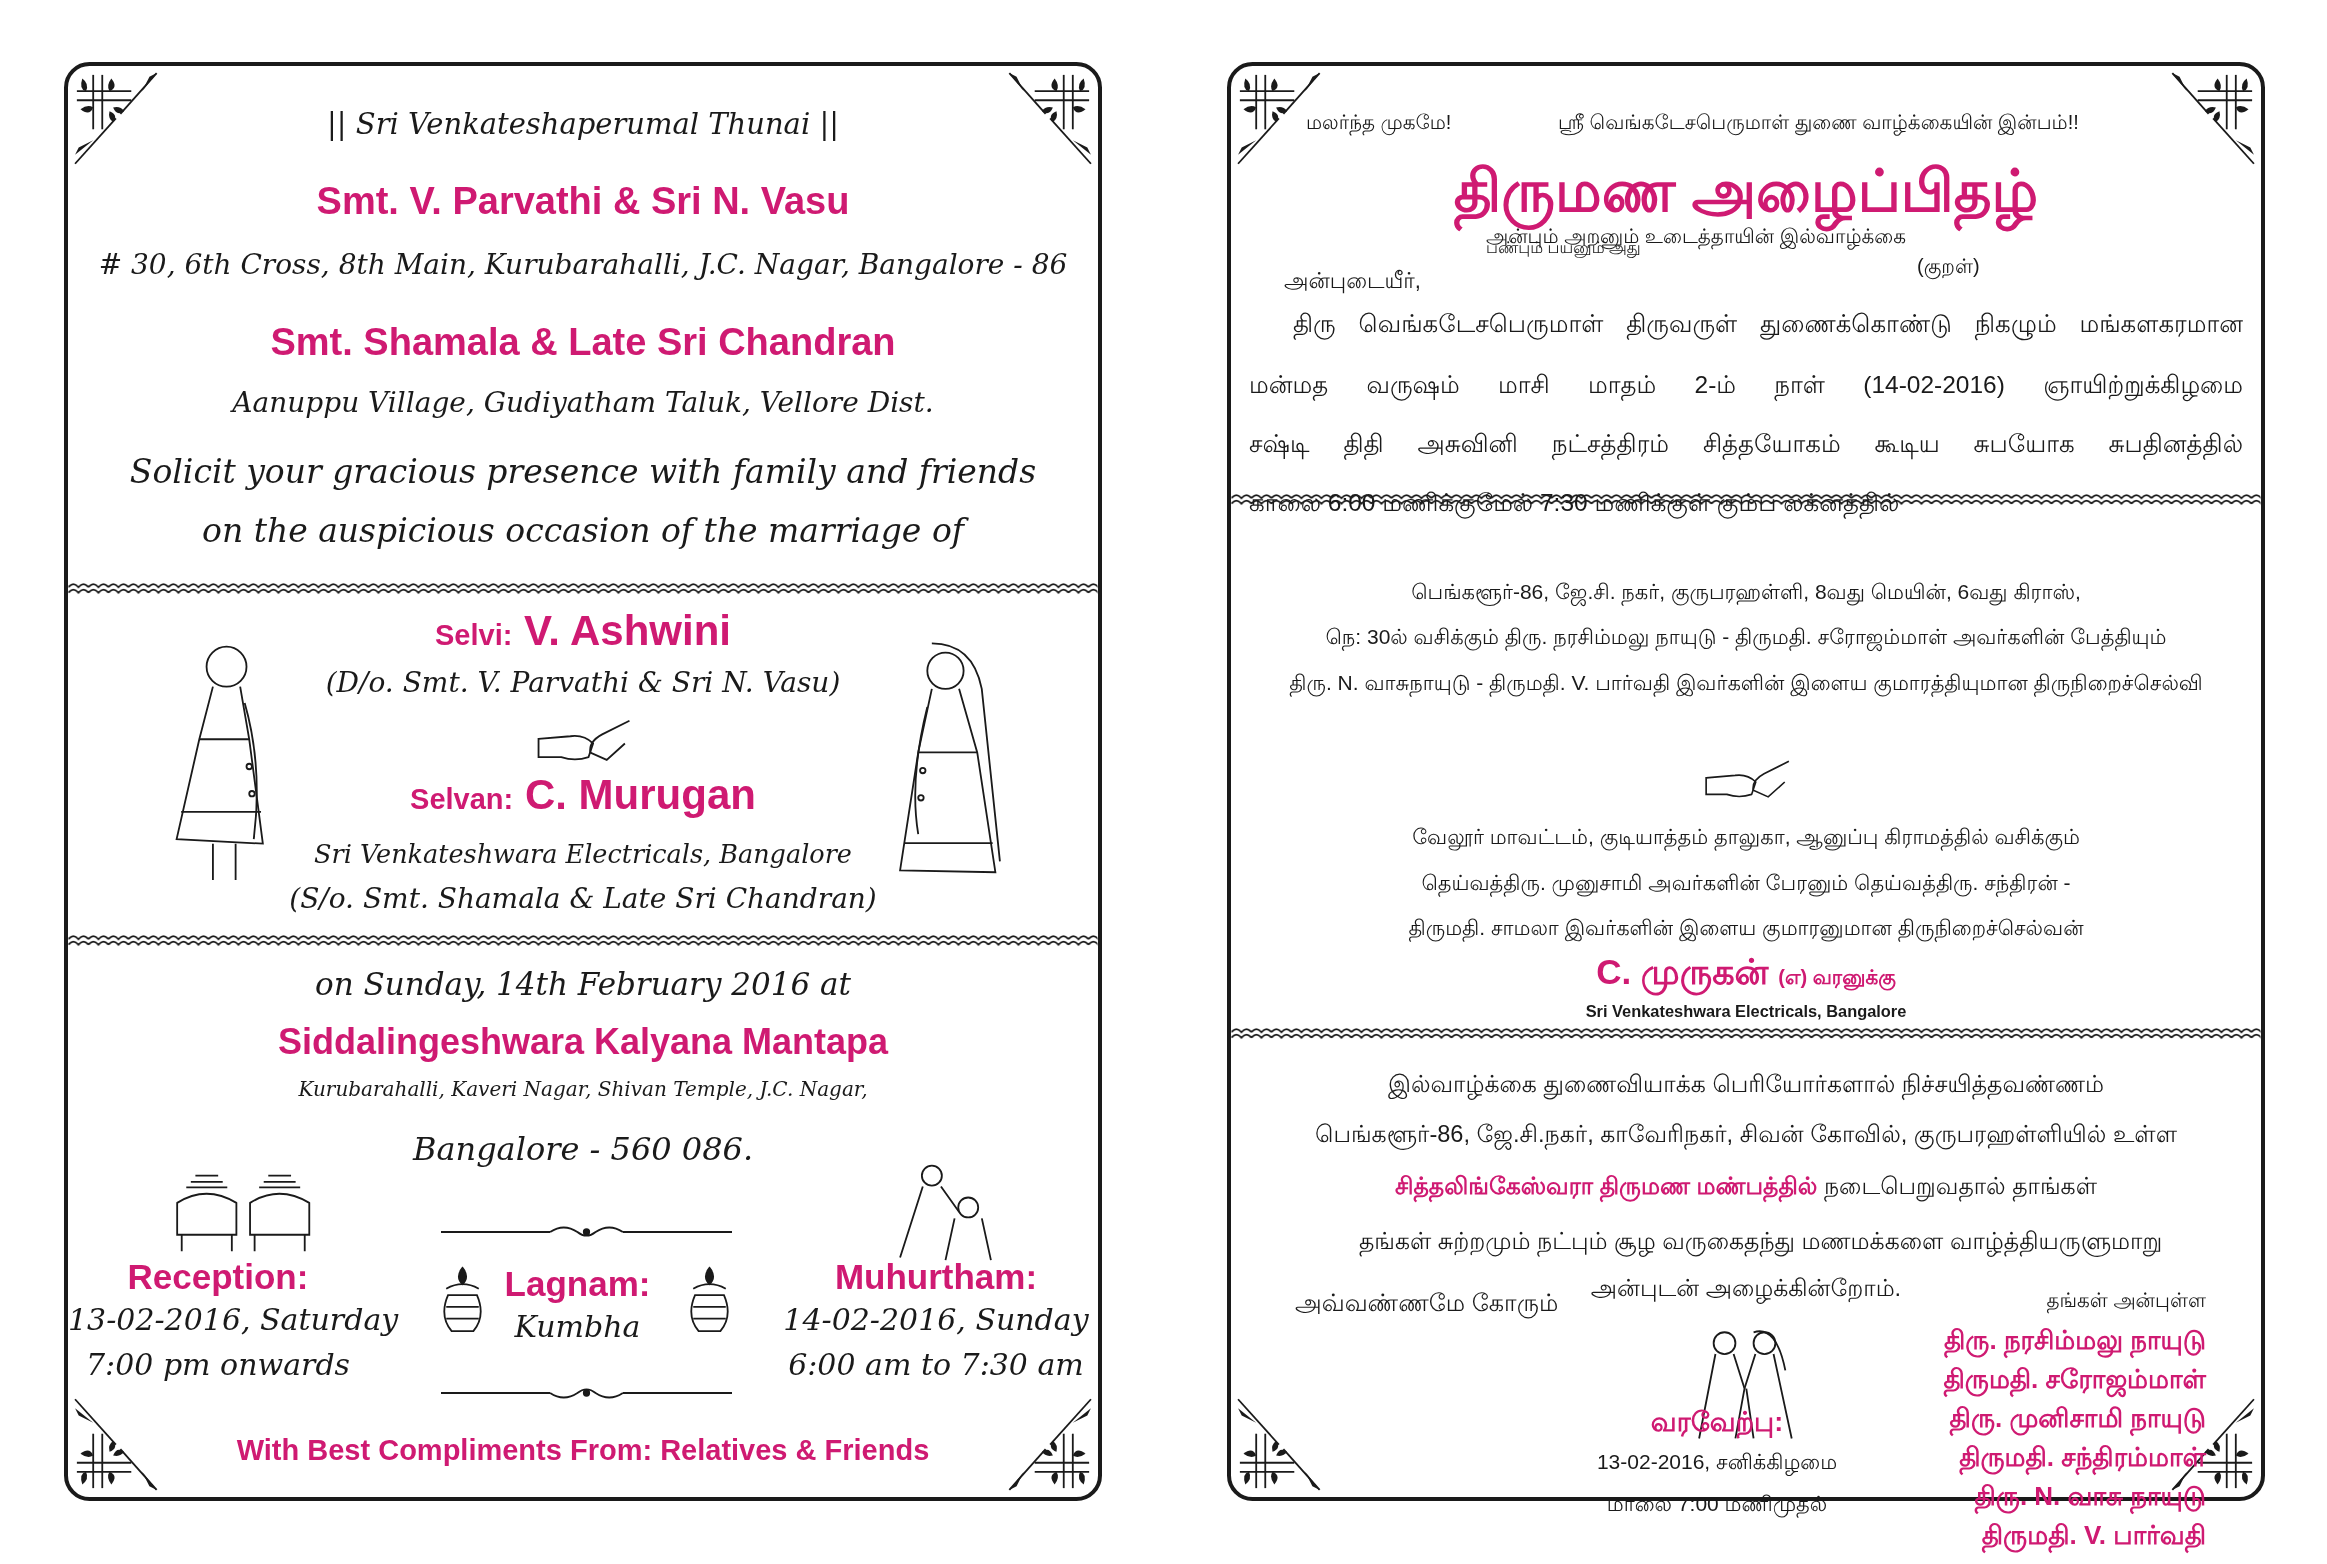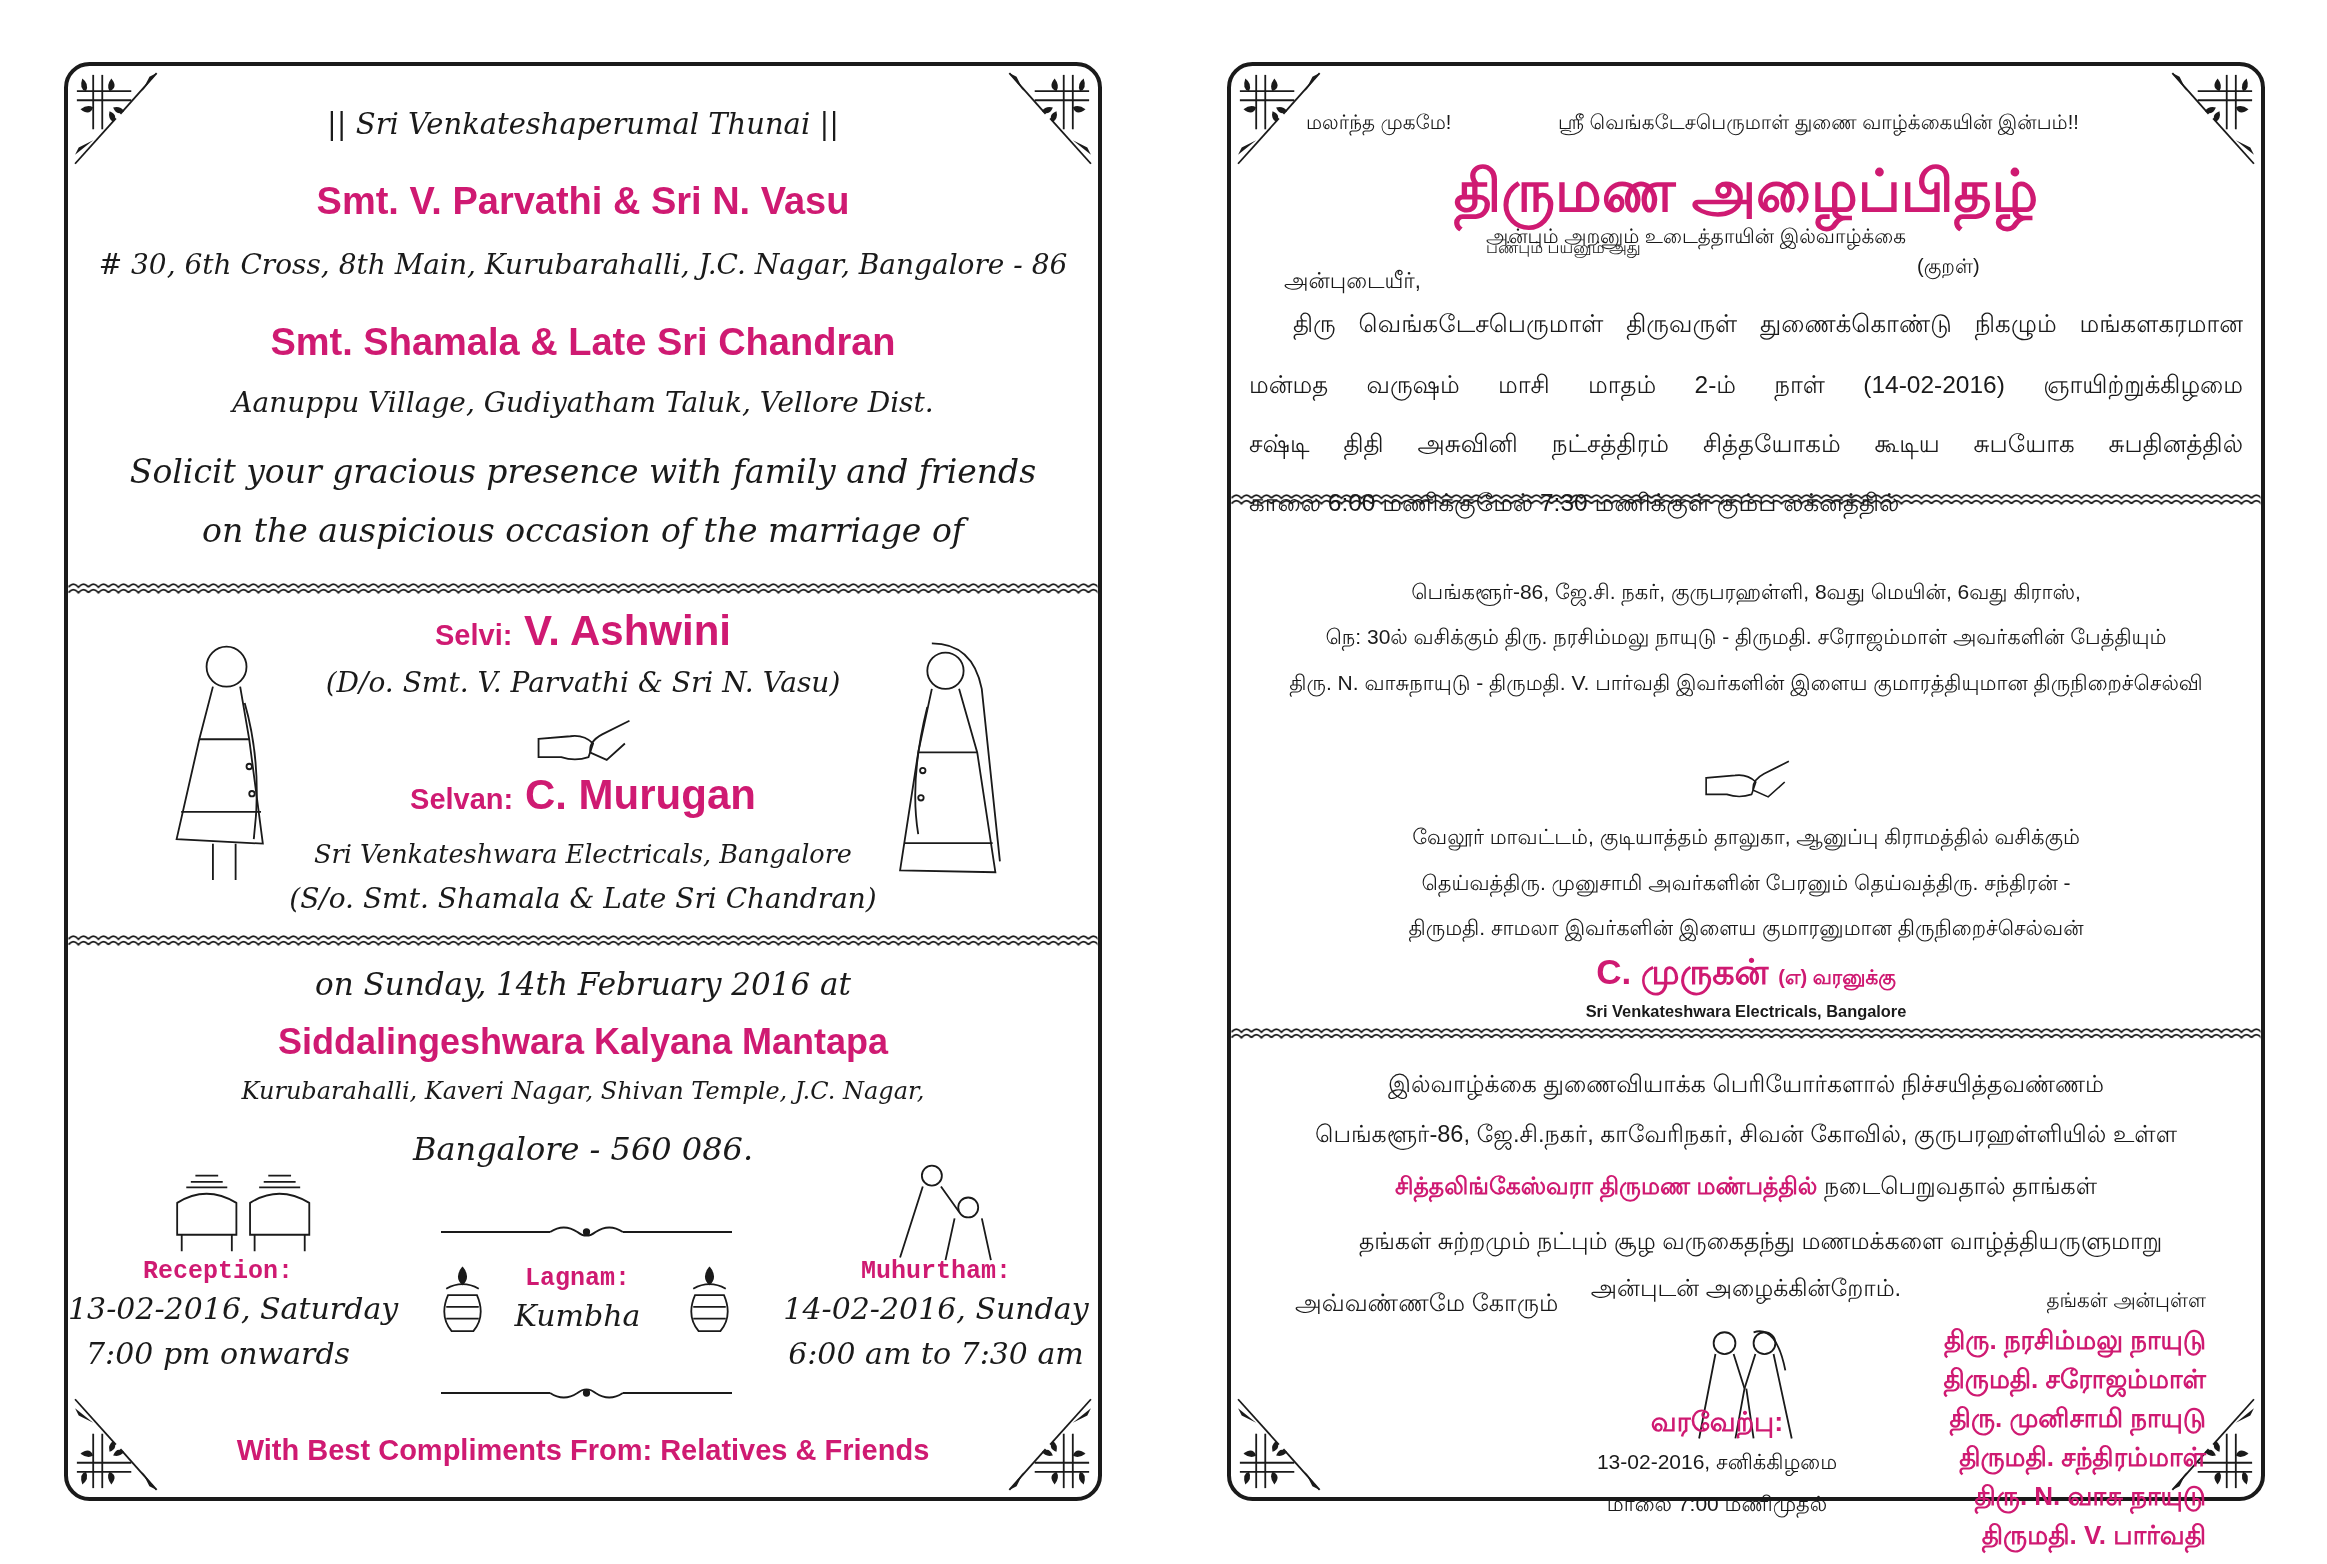--- a/index.html
+++ b/index.html
@@ -35,24 +35,24 @@
   .l-sol2   { top:445px; font-size:33px; }
   .l-bride  { top:541px; font-size:42px; }
   .l-bride .lbl { font-size:29px; }
   .l-bride-sub { top:600px; font-size:28px; }
   .l-groom  { top:705px; font-size:42px; }
   .l-groom .lbl { font-size:29px; }
   .l-groom-sub1 { top:773px; font-size:25.5px; }
   .l-groom-sub2 { top:816px; font-size:28px; }
   .l-date   { top:900px; font-size:31px; }
   .l-venue  { top:955px; font-size:36px; }
-  .l-vaddr1 { top:1011px; font-size:24px; }
+  .l-vaddr1 { top:1011px; font-size:20px; }
   .l-vaddr2 { top:1064px; font-size:32px; }
   .col { position:absolute; text-align:center; white-space:nowrap; }
-  .col .hd { font-size:25px; font-weight:bold; color:#cf1a72; font-family:Liberation Mono, monospace; }
+  .col .hd { font-size:35px; font-weight:bold; color:#cf1a72; font-family:Liberation Sans, sans-serif; }
   .col .ln { font-size:30px; line-height:45px; }
   .l-recep { left:0; width:300px; top:1191px; }
   .l-lagnam { left:364px; width:291px; top:1198px; }
   .l-muhur { left:709px; width:318px; top:1191px; }
   .l-compl { top:1368px; font-size:29px; }
 
   
   .r-top-left { position:absolute; left:75px; top:45px; font-size:20px; white-space:nowrap; }
   .r-top-mid { position:absolute; left:327px; top:45px; font-size:20px; white-space:nowrap; }
   .r-title { top:91px; font-size:58px; }

